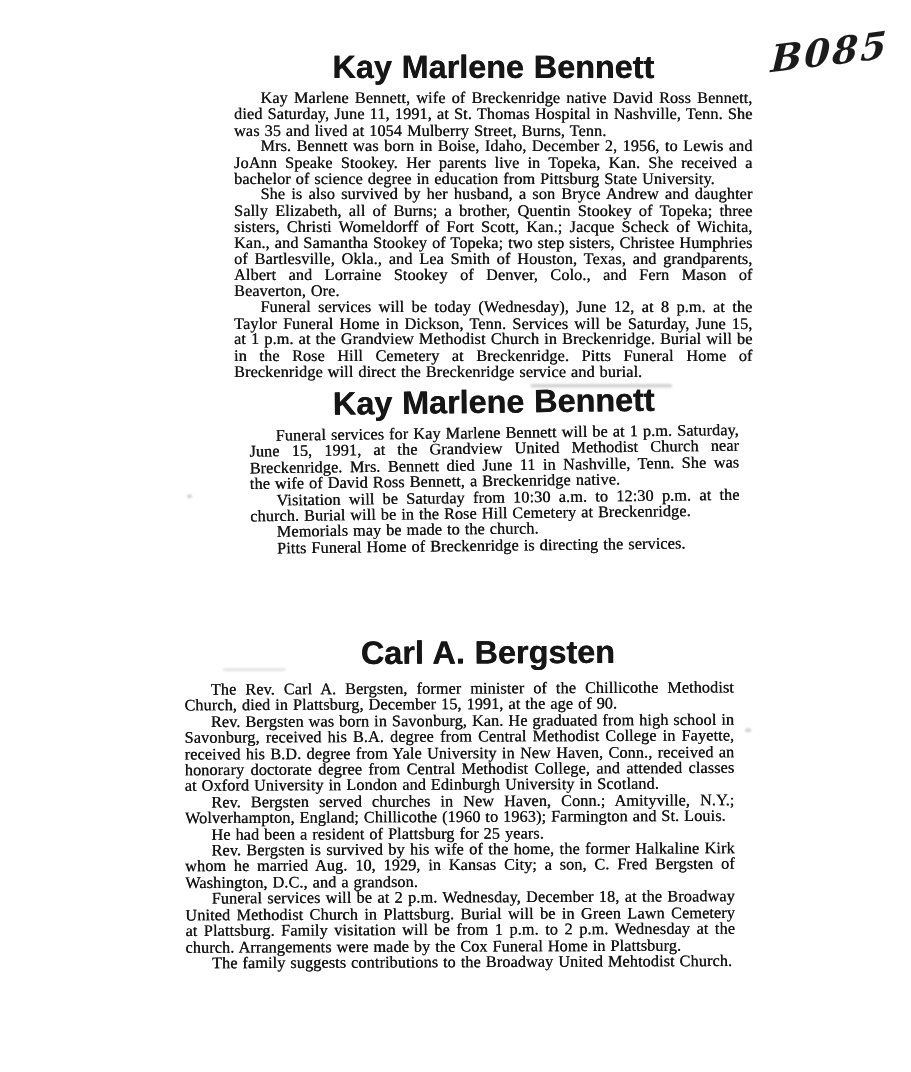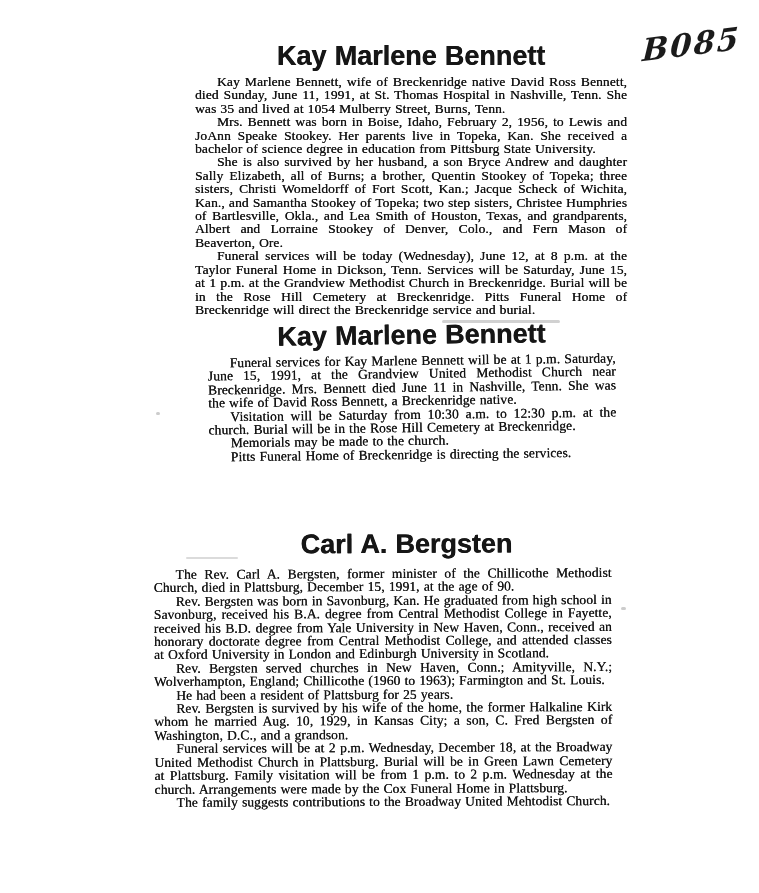--- a/index.html
+++ b/index.html
@@ -67,22 +67,22 @@
 </style>
 </head>
 <body>
 
 <div class="page">
 
   <div class="handwritten">B085</div>
 
   <section class="obit" id="obit-bennett-1">
     <h2>Kay Marlene Bennett</h2>
-    <p>Kay Marlene Bennett, wife of Breckenridge native David Ross Bennett, died Sunday, June 11, 1991, at St. Thomas Hospital in Nashville, Tenn. She was 35 and lived at 1054 Mulberry Street, Burns, Tenn.</p>
-    <p>Mrs. Bennett was born in Boise, Idaho, February 2, 1956, to Lewis and JoAnn Speake Stookey. Her parents live in Topeka, Kan. She received a bachelor of science degree in education from Pittsburg State University.</p>
+    <p>Kay Marlene Bennett, wife of Breckenridge native David Ross Bennett, died Saturday, June 11, 1991, at St. Thomas Hospital in Nashville, Tenn. She was 35 and lived at 1054 Mulberry Street, Burns, Tenn.</p>
+    <p>Mrs. Bennett was born in Boise, Idaho, December 2, 1956, to Lewis and JoAnn Speake Stookey. Her parents live in Topeka, Kan. She received a bachelor of science degree in education from Pittsburg State University.</p>
     <p>She is also survived by her husband, a son Bryce Andrew and daughter Sally Elizabeth, all of Burns; a brother, Quentin Stookey of Topeka; three sisters, Christi Womeldorff of Fort Scott, Kan.; Jacque Scheck of Wichita, Kan., and Samantha Stookey of Topeka; two step sisters, Christee Humphries of Bartlesville, Okla., and Lea Smith of Houston, Texas, and grandparents, Albert and Lorraine Stookey of Denver, Colo., and Fern Mason of Beaverton, Ore.</p>
     <p>Funeral services will be today (Wednesday), June 12, at 8 p.m. at the Taylor Funeral Home in Dickson, Tenn. Services will be Saturday, June 15, at 1 p.m. at the Grandview Methodist Church in Breckenridge. Burial will be in the Rose Hill Cemetery at Breckenridge. Pitts Funeral Home of Breckenridge will direct the Breckenridge service and burial.</p>
   </section>
 
   <section class="obit" id="obit-bennett-2">
     <h2>Kay Marlene Bennett</h2>
     <p>Funeral services for Kay Marlene Bennett will be at 1 p.m. Saturday, June 15, 1991, at the Grandview United Methodist Church near Breckenridge. Mrs. Bennett died June 11 in Nashville, Tenn. She was the wife of David Ross Bennett, a Breckenridge native.</p>
     <p>Visitation will be Saturday from 10:30 a.m. to 12:30 p.m. at the church. Burial will be in the Rose Hill Cemetery at Breckenridge.</p>
     <p>Memorials may be made to the church.</p>
     <p>Pitts Funeral Home of Breckenridge is directing the services.</p>

